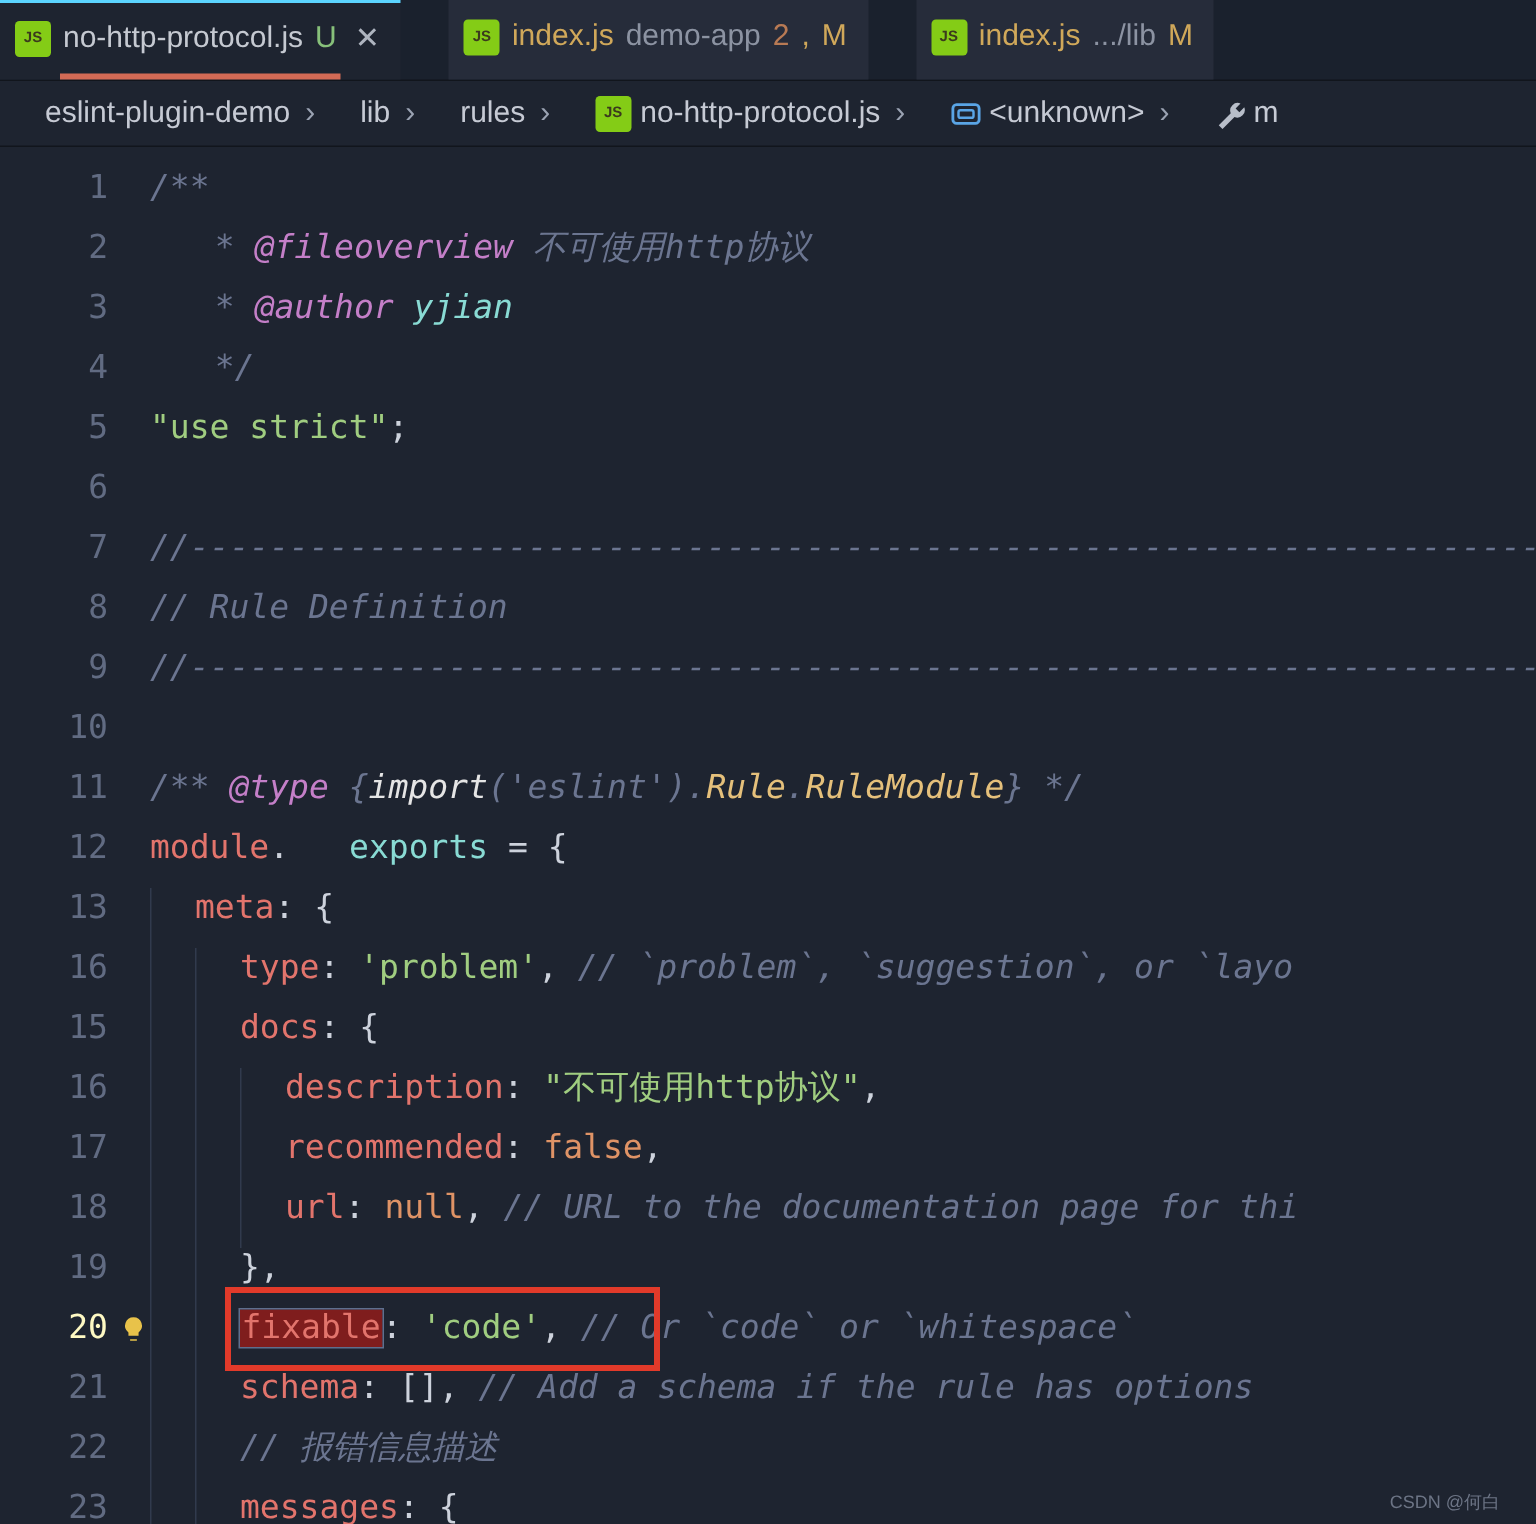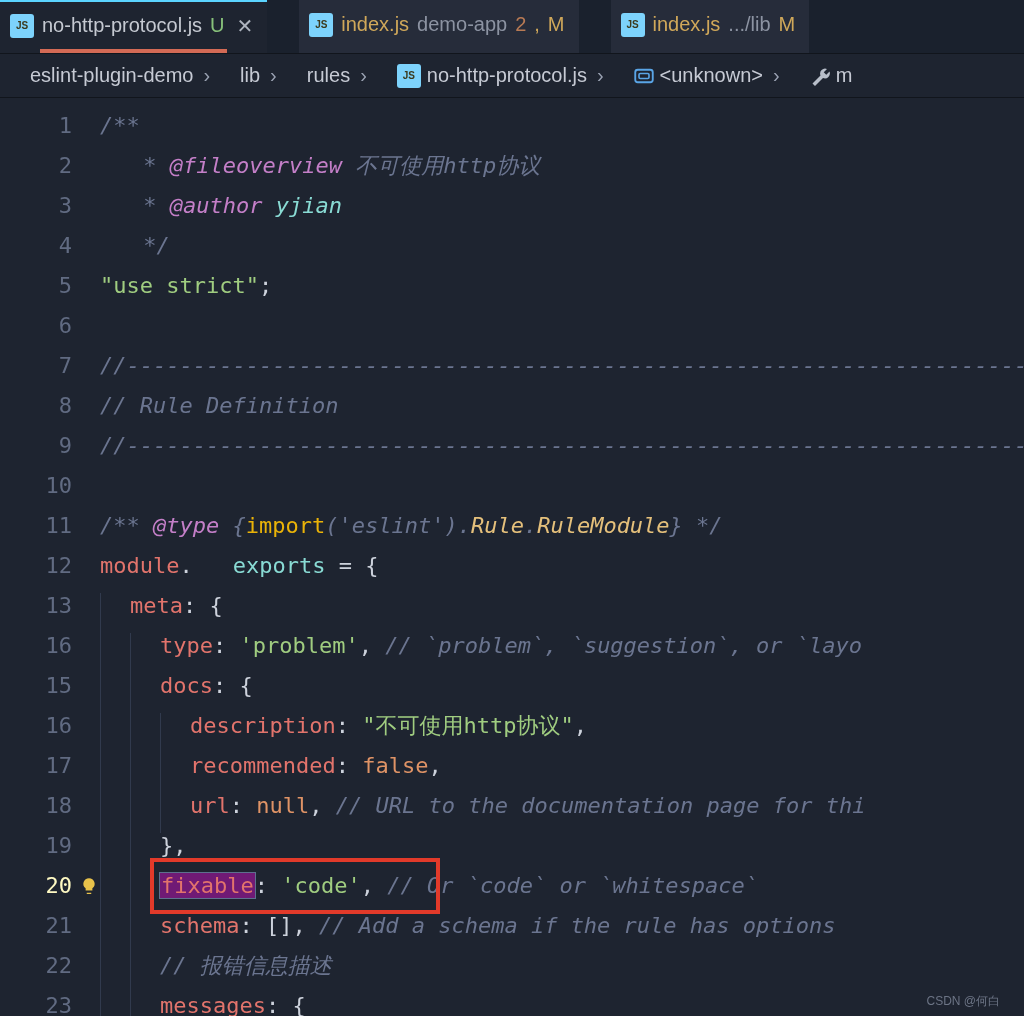--- a/index.html
+++ b/index.html
@@ -21,21 +21,21 @@
     position: relative;
   }
   .tab.active { background: #1e2430; border-top: 2px solid #5bd4ff; }
   .tab.active::after{
     content:""; position:absolute; left:40px; right:40px; bottom:-4px; height:4px;
     background:#d36a55;
   }
   .tab .js-badge,
   .crumb .js-badge {
     display: inline-flex; align-items: center; justify-content: center;
-    width: 24px; height: 24px; border-radius: 3px; background: #7dd3fc;
+    width: 24px; height: 24px; border-radius: 3px; background: #84cc16;
     color: #3b3a1d; font-size: 10px; font-weight: 700;
     font-family: -apple-system, sans-serif;
   }
   .tab .status { color: #87c07a; }
   .tab .status-mod { color: #d0a85a; }
   .tab .status-num { color: #b87a54; }
   .tab .close { color: #aeb4bf; font-weight: 400; margin-left: 4px; }
   .tab-gap { width: 32px; }
   .tab .dim { color: #8c93a2; }
   
@@ -74,28 +74,28 @@
   .c-comm { color: #6b7590; font-style: italic; }
   .c-doc  { color: #6b7590; font-style: italic; }
   .c-tag  { color: #c47fc8; font-style: italic; }
   .c-auth { color: #89dbd4; font-style: italic; }
   .c-str  { color: #a0cd80; }
   .c-prop { color: #e2746c; }
   .c-key  { color: #89dbd4; margin-left: 40px; }
   .c-const{ color: #df9366; margin-top: 36px; }
   .c-punc { color: #cdd2dc; }
   .c-type { color: #e5c07b; font-style: italic; }
-  .c-typeA{ color: #eab308; }
+  .c-typeA{ color: #e5e5e5; font-style: italic; }
   .c-mod  { color: #e2746c; }
   .highlight-box{
     position:absolute; border:4px solid #e23a2a;
     pointer-events:none;
   }
   .sel{
-    background:#701a75; outline:1px solid #5e6f8e; padding:0 1px;
+    background:#7f1d1d; outline:1px solid #5e6f8e; padding:0 1px;
   }
   .watermark{
     position:fixed; right:24px; bottom:6px;
     font-family:-apple-system,sans-serif; font-size:12px; color:#6c7485;
   }
 </style>
 </head>
 <body>
 
 <div class="tabs">

